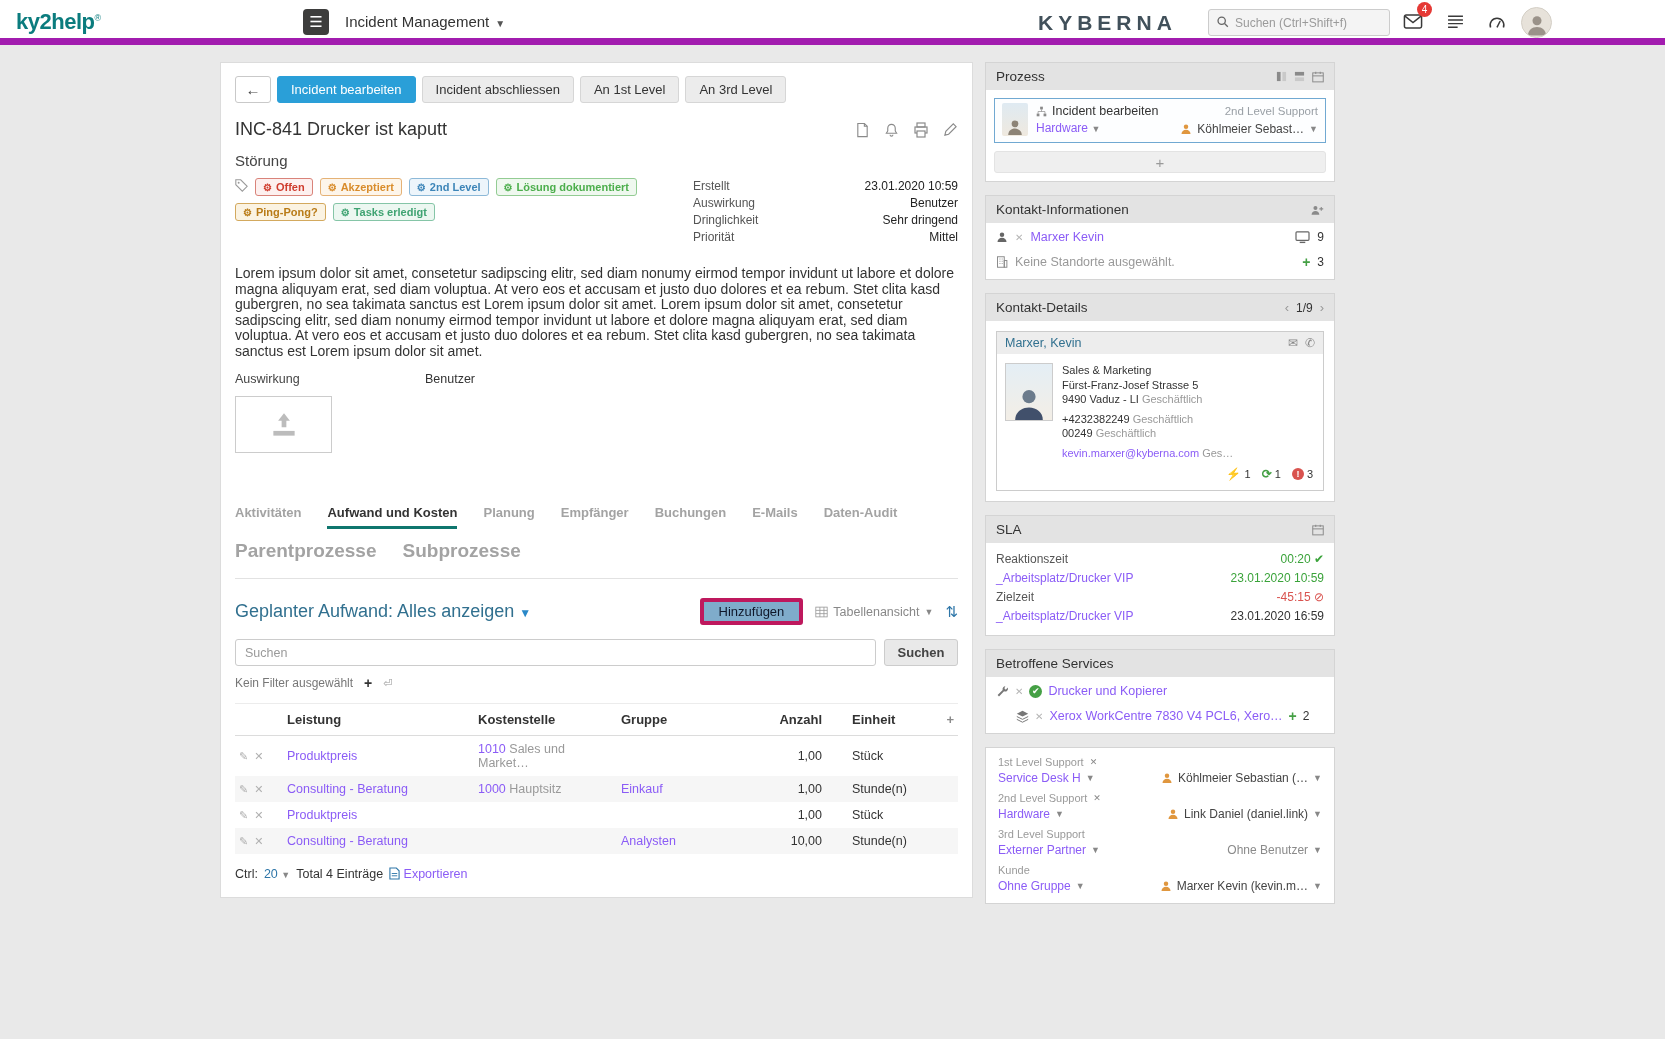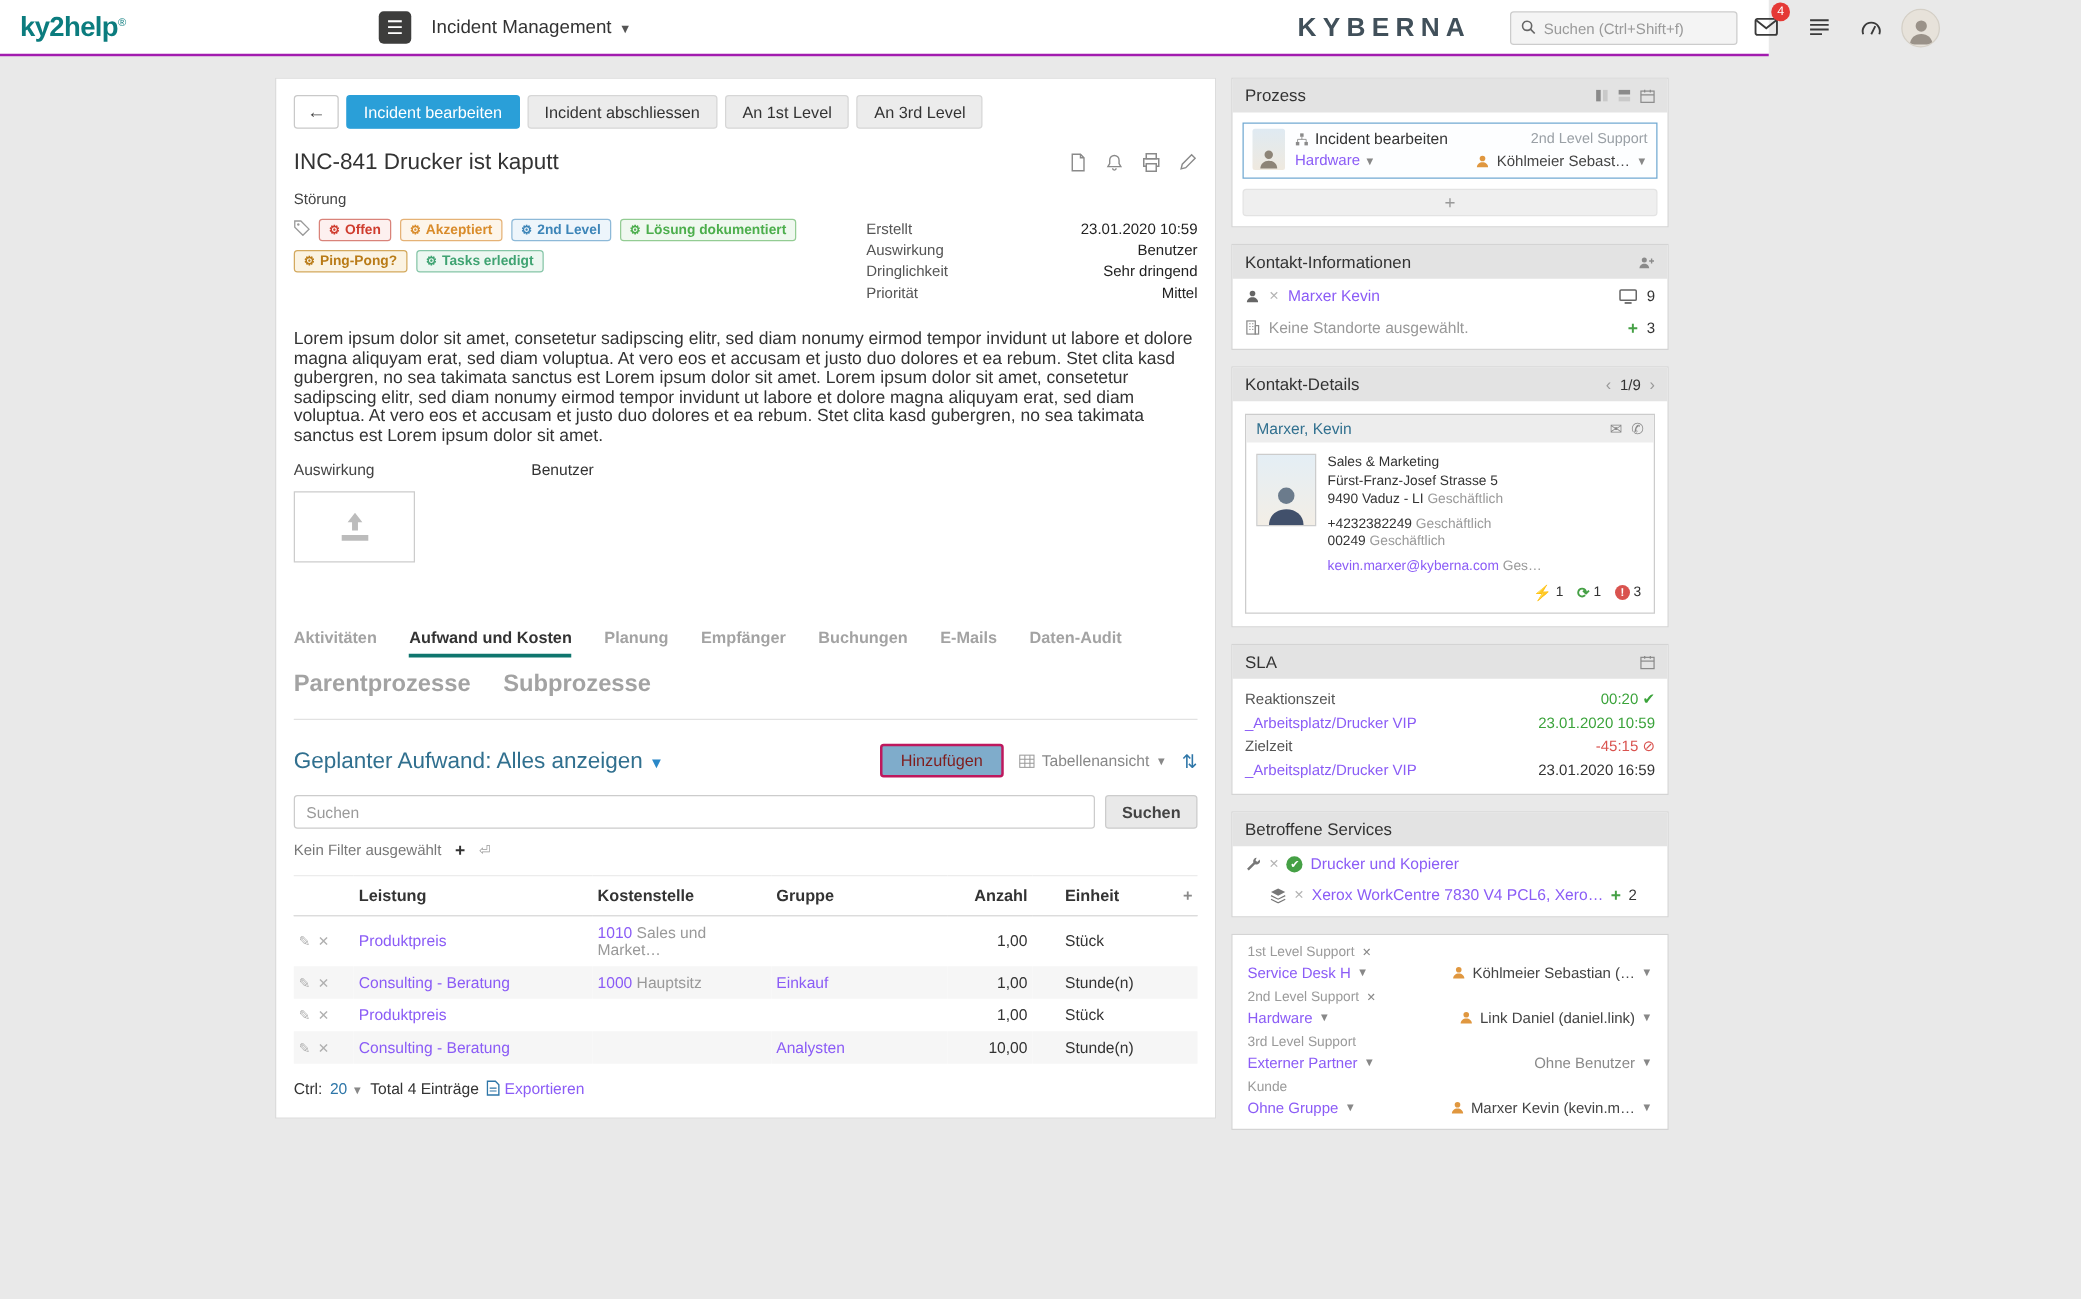--- a/index.html
+++ b/index.html
@@ -1,21 +1,21 @@
 <!DOCTYPE html>
 <html><head>
 <meta charset="utf-8">
 <style>
   * { box-sizing: border-box; margin: 0; padding: 0; }
   html,body { width:1665px; }
   body { font-family: "Liberation Sans", sans-serif; background:#e9e9e9; color:#333; font-size:13px; }
   .page { position:relative; width:1665px; height:1039px; background:#e9e9e9; overflow:hidden; }
 
   
-  .topbar { position:absolute; top:0; left:0; width:1415px; height:45px; background:#fff; border-bottom:2px solid #a21caf; z-index:5; }
+  .topbar { position:absolute; top:0; left:0; width:1665px; height:45px; background:#fff; border-bottom:7px solid #a21caf; z-index:5; }
   .logo { position:absolute; left:16px; top:9px; font-size:22px; font-weight:bold; color:#0b7c7e; letter-spacing:-0.5px; cursor:pointer; }
   .logo sup { font-size:9px; font-weight:normal; }
   .hamburger { position:absolute; left:303px; top:9px; width:26px; height:26px; background:#3d3d3c; border-radius:4px; color:#fff; display:flex; align-items:center; justify-content:center; font-size:15px; cursor:pointer; }
   .module { position:absolute; left:345px; top:13px; font-size:15px; color:#333; cursor:pointer; }
   .module .caret { font-size:10px; color:#555; margin-left:6px; }
   .brand { position:absolute; left:1038px; top:11px; font-size:21px; font-weight:600; color:#41505a; letter-spacing:5px; }
   .searchbox { position:absolute; left:1208px; top:9px; width:182px; height:27px; background:#f4f4f4; border:1px solid #ccc; border-radius:3px; display:flex; align-items:center; padding:0 7px; gap:6px; }
   .searchbox input { border:none; outline:none; background:transparent; font-size:12px; width:140px; color:#333; font-family:"Liberation Sans",sans-serif; }
   .searchbox input::placeholder { color:#9a9a9a; }
   .top-icon-btn { position:absolute; top:8px; width:34px; height:29px; display:flex; align-items:center; justify-content:center; cursor:pointer; }
@@ -28,21 +28,21 @@
   
   .incident-card { position:absolute; left:220px; top:62px; width:753px; min-height:741px; background:#fff; border:1px solid #dcdcdc; padding:13px 14px 16px; }
   .action-row { display:flex; gap:6px; align-items:center; }
   .back-btn { width:36px; height:27px; background:#fff; border:1px solid #c9c9c9; border-radius:3px; font-size:15px; font-weight:bold; color:#444; cursor:pointer; }
   .act-btn { height:27px; padding:0 13px; font-size:13px; border-radius:3px; border:1px solid #d6d6d6; background:#ececec; color:#333; cursor:pointer; font-family:"Liberation Sans",sans-serif; }
   .act-btn.active { background:#2a9fd8; border-color:#2a9fd8; color:#fff; }
   .title-row { display:flex; justify-content:space-between; align-items:center; margin-top:16px; }
   .page-title { font-size:18px; color:#333; }
   .title-icons { display:flex; gap:14px; align-items:center; }
   .title-icons .tico { cursor:pointer; display:flex; }
-  .category { margin-top:12px; font-size:12px; color:#444; }
+  .category { margin-top:12px; font-size:15px; color:#444; }
   .tags-meta { display:flex; justify-content:space-between; margin-top:9px; }
   .tags { width:440px; display:flex; flex-wrap:wrap; gap:7px; align-items:center; align-content:flex-start; }
   .tag { display:inline-flex; align-items:center; gap:4px; border:1px solid; border-radius:3px; padding:2px 7px; font-size:11px; font-weight:bold; cursor:pointer; }
   .tag .gear { font-size:10px; }
   .tag.t-red    { color:#cf3c2e; border-color:#d9837a; background:#fdf0ef; }
   .tag.t-orange { color:#d98c2b; border-color:#e5b276; background:#fdf5ea; }
   .tag.t-blue   { color:#3d85b8; border-color:#8db9d8; background:#edf5fb; }
   .tag.t-green  { color:#4cae4c; border-color:#93cc93; background:#eff8ef; }
   .tag.t-amber  { color:#b97b17; border-color:#d3a95e; background:#fbf3e2; }
   .tag.t-teal   { color:#3fa372; border-color:#85c5a7; background:#ecf7f1; }
@@ -58,21 +58,21 @@
   .tabs-row1 { display:flex; gap:26px; margin-top:52px; font-size:13px; font-weight:bold; }
   .tab { color:#a3a3a3; cursor:pointer; padding-bottom:6px; }
   .tab.active { color:#333; border-bottom:3px solid #0f766e; }
   .tabs-row2 { display:flex; gap:26px; margin-top:11px; font-size:19px; font-weight:bold; }
   .tabs-divider { border-bottom:1px solid #e2e2e2; margin-top:10px; }
 
   .section-head { display:flex; justify-content:space-between; align-items:center; margin-top:19px; }
   .section-title { font-size:18px; color:#31708f; cursor:pointer; }
   .section-title .caret { color:#2a88c8; font-size:12px; }
   .section-controls { display:flex; align-items:center; gap:12px; }
-  .add-btn { height:27px; padding:0 15px; background:#7faccb; border:2px solid #be185d; border-radius:3px; color:#7f1d1d; font-size:13px; cursor:pointer; font-family:"Liberation Sans",sans-serif; }
+  .add-btn { height:27px; padding:0 15px; background:#7faccb; border:4px solid #be185d; border-radius:3px; color:#0f172a; font-size:13px; cursor:pointer; font-family:"Liberation Sans",sans-serif; }
   .view-dd { color:#888; font-size:12.5px; display:flex; align-items:center; gap:5px; cursor:pointer; }
   .sort-btn { color:#2e76a8; font-size:15px; cursor:pointer; }
 
   .search-row { display:flex; gap:8px; margin-top:14px; }
   .search-row input { flex:1; height:27px; border:1px solid #ccc; border-radius:3px; padding:0 9px; font-size:12.5px; outline:none; font-family:"Liberation Sans",sans-serif; }
   .search-row input::placeholder { color:#9a9a9a; }
   .search-btn { width:74px; height:27px; background:#e9e9e9; border:1px solid #ccc; border-radius:3px; color:#444; font-size:13px; font-weight:bold; cursor:pointer; font-family:"Liberation Sans",sans-serif; }
   .filter-row { display:flex; align-items:center; gap:11px; margin-top:9px; font-size:12px; color:#777; }
   .filter-add { color:#333; font-weight:bold; font-size:14px; cursor:pointer; }
   .filter-enter { color:#999; font-size:11px; cursor:pointer; }

